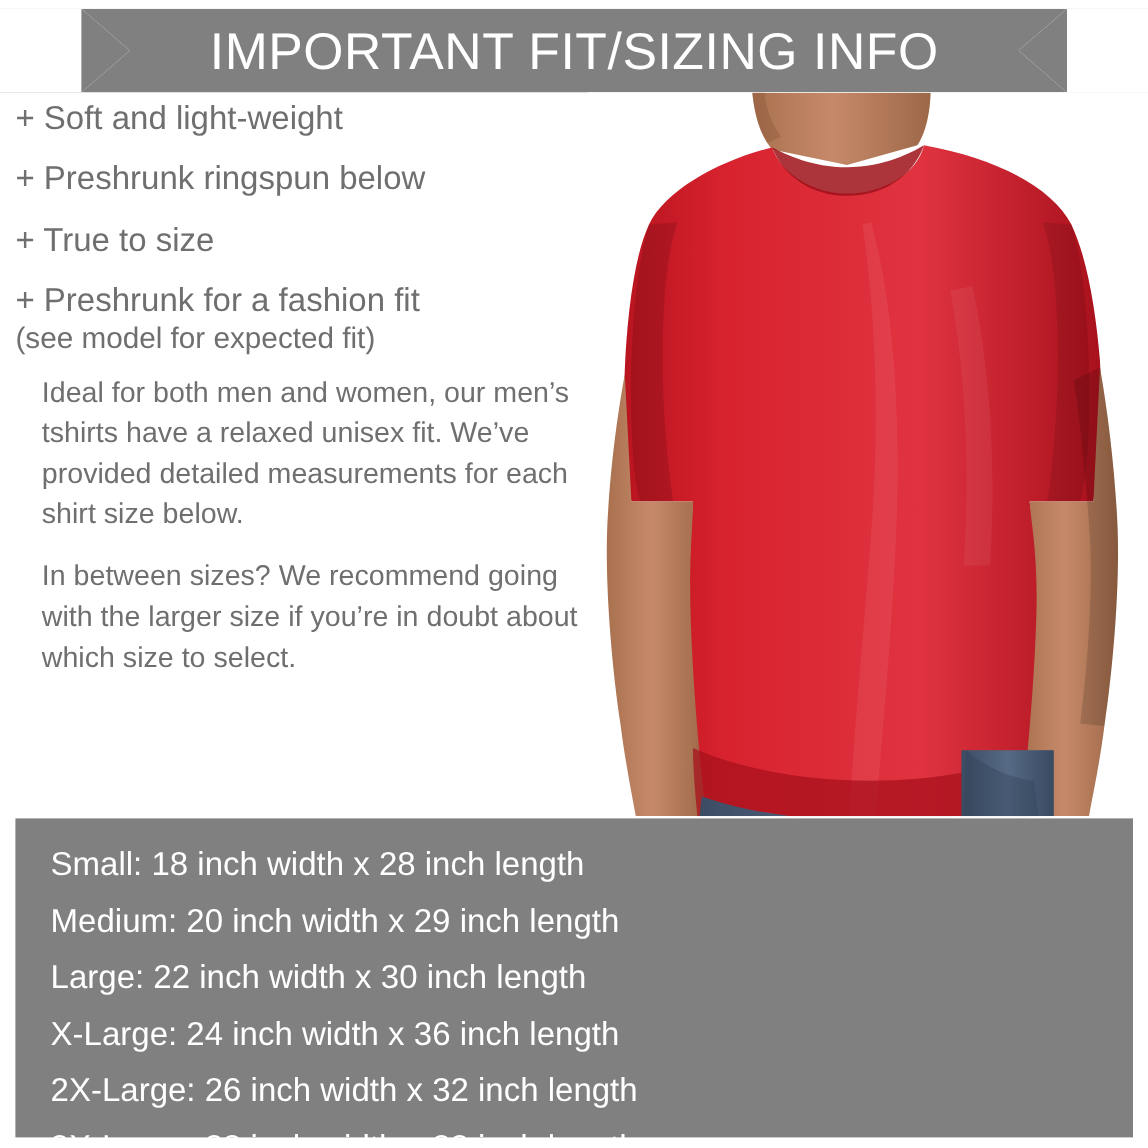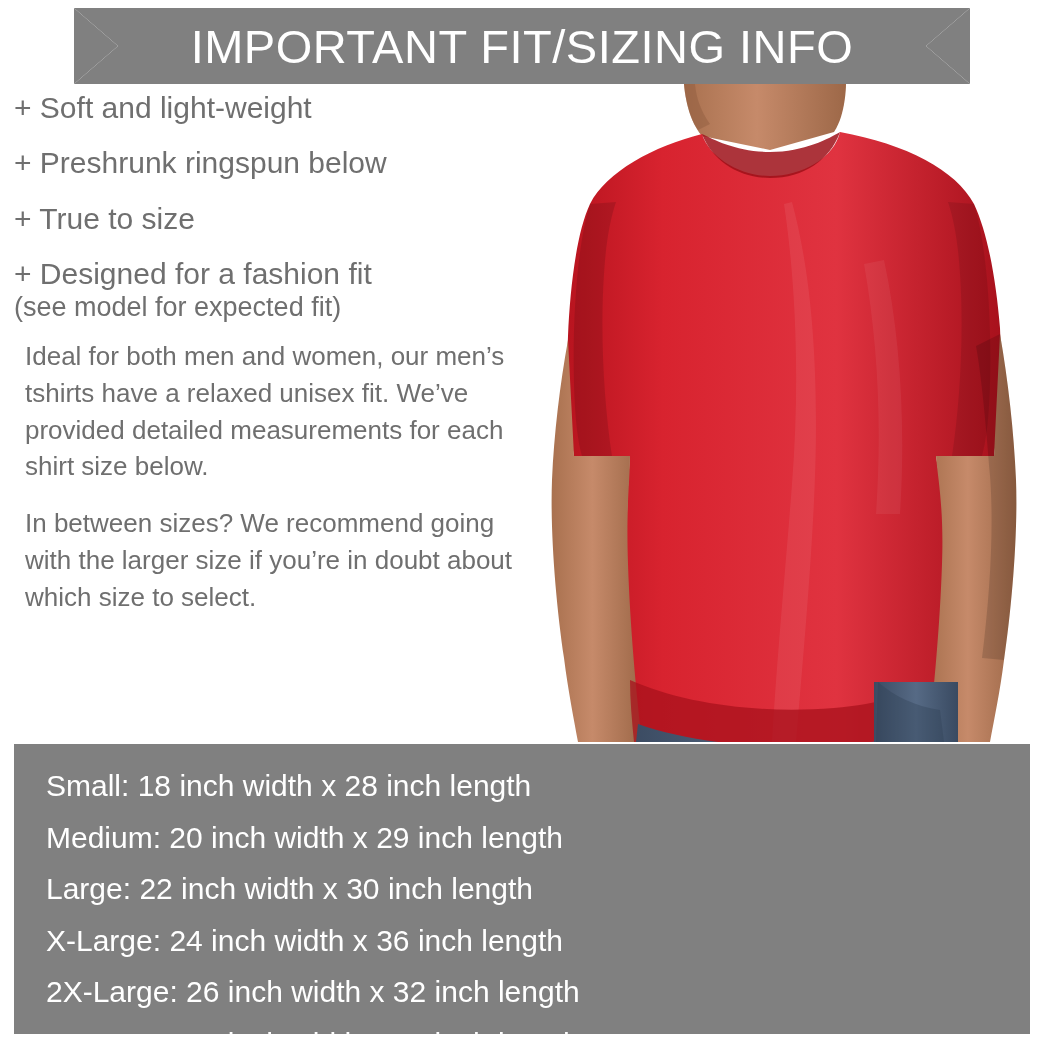--- a/index.html
+++ b/index.html
@@ -78,21 +78,21 @@
   }
   .bullet .sub {
     display: block;
     font-size: 27px;
     margin-top: 2px;
   }
   .para {
     color: #6f6f6f;
     font-size: 26px;
     line-height: 1.42;
-    margin: 0 0 20px 11px;
+    margin: 0 0 20px 24px;
     max-width: 520px;
   }
 
   
   .size-box {
     position: absolute;
     left: 14px;
     top: 744px;
     width: 1016px;
     height: 290px;
@@ -178,21 +178,21 @@
       <rect x="340" y="598" width="84" height="60" fill="url(#jeanShade)"></rect>
       <path d="M344 598 C360 612 380 622 406 626 L410 658 L342 658 Z" fill="#2f3e53" opacity="0.35"></path>
     </svg>
   </div>
 
   <div class="left-col">
     <div class="bullet">+ Soft and light-weight</div>
     <div class="bullet">+ Preshrunk ringspun below</div>
     <div class="bullet">+ True to size</div>
     <div class="bullet two-line">
-      <span>+ Designed for a fashion fit</span>
+      <span>+ Preshrunk for a fashion fit</span>
       <span class="sub">(see model for expected fit)</span>
     </div>
     <p class="para">Ideal for both men and women, our men’s tshirts have a relaxed unisex fit. We’ve provided detailed measurements for each shirt size below.</p>
     <p class="para">In between sizes? We recommend going with the larger size if you’re in doubt about which size to select.</p>
   </div>
 
   <div class="size-box">
     <div class="size-row">Small: 18 inch width x 28 inch length</div>
     <div class="size-row">Medium: 20 inch width x 29 inch length</div>
     <div class="size-row">Large: 22 inch width x 30 inch length</div>

